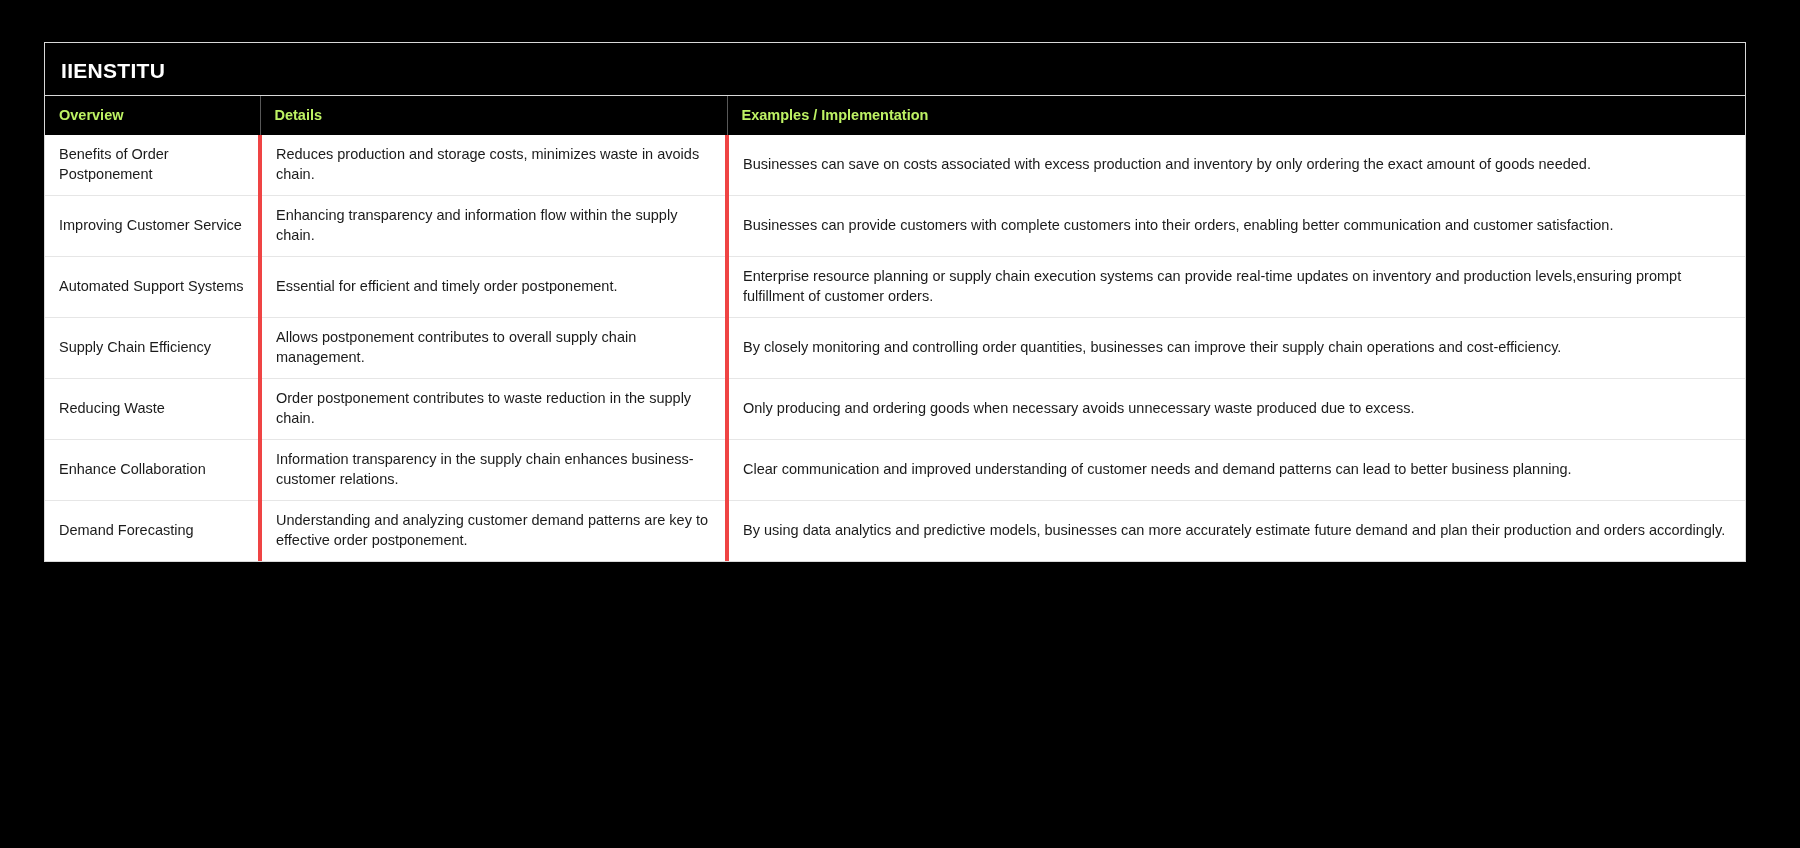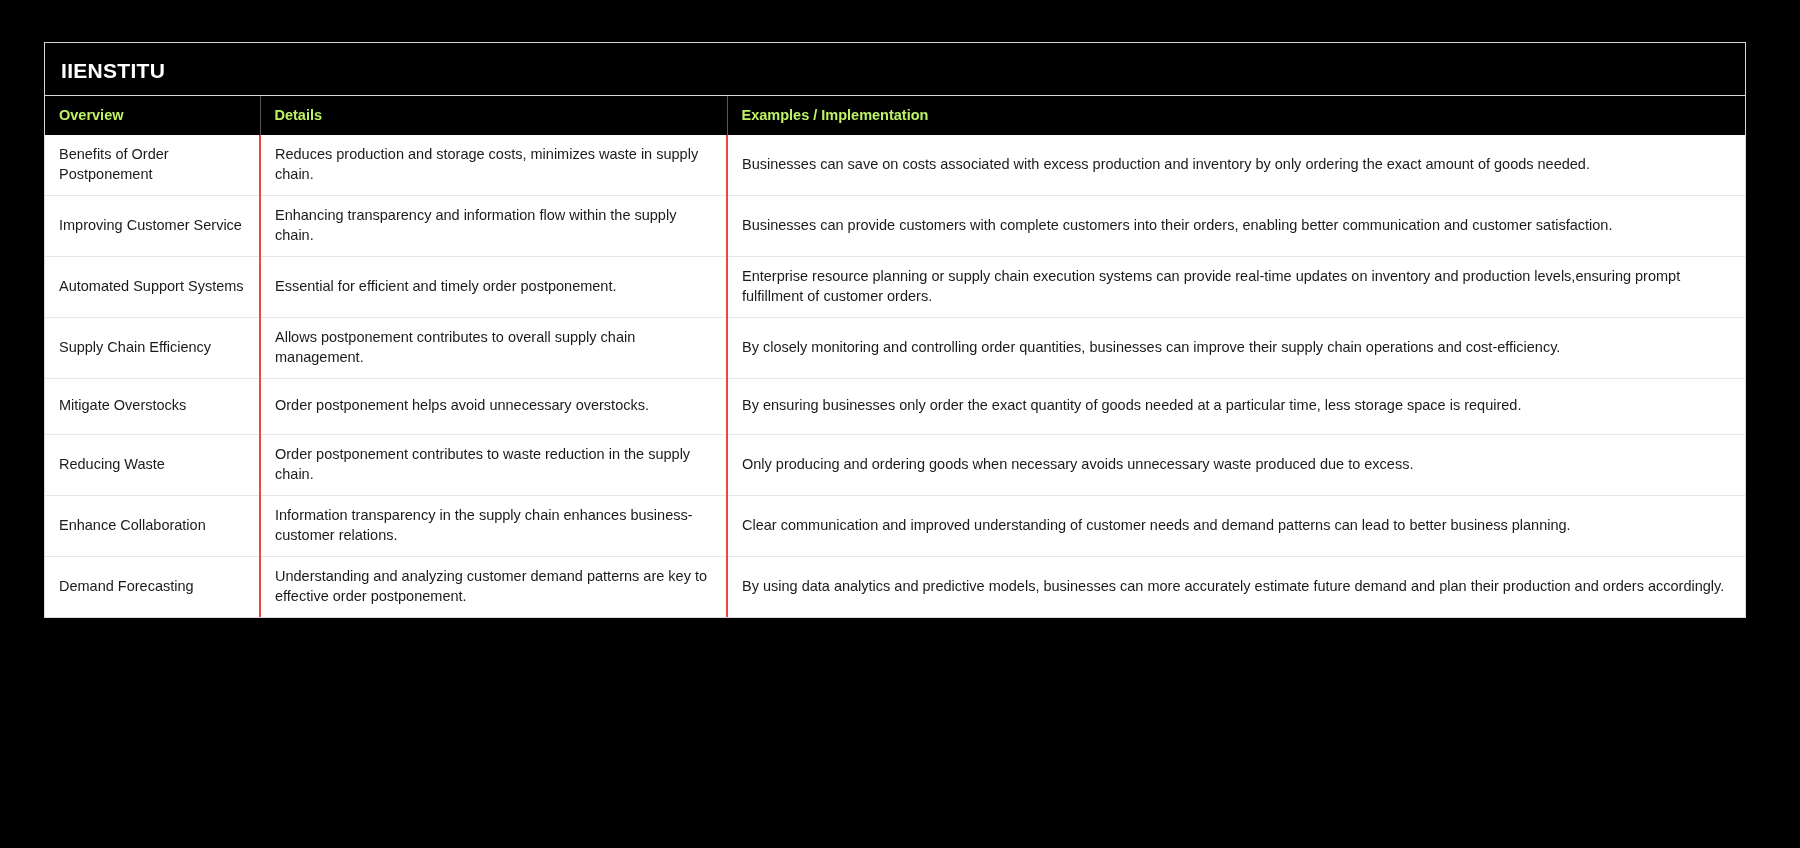--- a/index.html
+++ b/index.html
@@ -63,21 +63,21 @@
   }
   table.data-table thead th:last-child {
     border-right: none;
   }
   table.data-table tbody td {
     font-size: 14.5px;
     color: #1b1b1b;
     background: #ffffff;
     padding: 10px 14px 11px 14px;
     border-bottom: 1px solid #e6e6e6;
-    border-right: 2px solid #ef4444;
+    border-right: 4px solid #ef4444;
     vertical-align: middle;
     line-height: 19.5px;
     box-sizing: border-box;
     height: 56px;
   }
   table.data-table tbody td:last-child {
     border-right: none;
   }
   table.data-table tbody tr:last-child td {
     border-bottom: none;
@@ -105,42 +105,37 @@
       <thead>
         <tr>
           <th>Overview</th>
           <th>Details</th>
           <th>Examples / Implementation</th>
         </tr>
       </thead>
       <tbody>
         <tr>
           <td>Benefits of Order Postponement</td>
-          <td>Reduces production and storage costs, minimizes waste in supply chain.</td>
+          <td>Reduces production and storage costs, minimizes waste in avoids chain.</td>
           <td>Businesses can save on costs associated with excess production and inventory by only ordering the exact amount of goods needed.</td>
         </tr>
         <tr>
           <td>Improving Customer Service</td>
           <td>Enhancing transparency and information flow within the supply chain.</td>
           <td>Businesses can provide customers with complete customers into their orders, enabling better communication and customer satisfaction.</td>
         </tr>
         <tr>
           <td>Automated Support Systems</td>
           <td>Essential for efficient and timely order postponement.</td>
           <td>Enterprise resource planning or supply chain execution systems can provide real-time updates on inventory and production levels,ensuring prompt fulfillment of customer orders.</td>
         </tr>
         <tr>
           <td>Supply Chain Efficiency</td>
           <td>Allows postponement contributes to overall supply chain management.</td>
           <td>By closely monitoring and controlling order quantities, businesses can improve their supply chain operations and cost-efficiency.</td>
-        </tr>
-        <tr>
-          <td>Mitigate Overstocks</td>
-          <td>Order postponement helps avoid unnecessary overstocks.</td>
-          <td>By ensuring businesses only order the exact quantity of goods needed at a particular time, less storage space is required.</td>
         </tr>
         <tr>
           <td>Reducing Waste</td>
           <td>Order postponement contributes to waste reduction in the supply chain.</td>
           <td>Only producing and ordering goods when necessary avoids unnecessary waste produced due to excess.</td>
         </tr>
         <tr>
           <td>Enhance Collaboration</td>
           <td>Information transparency in the supply chain enhances business-customer relations.</td>
           <td>Clear communication and improved understanding of customer needs and demand patterns can lead to better business planning.</td>

